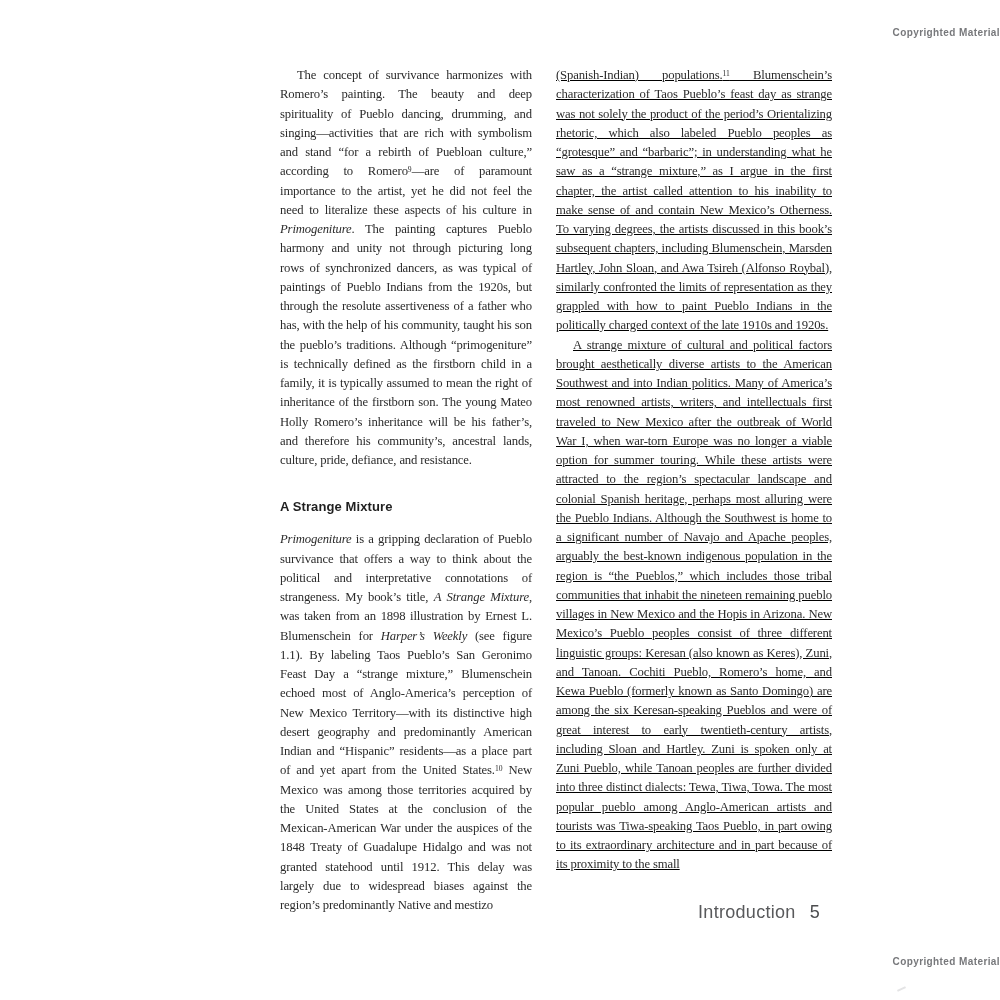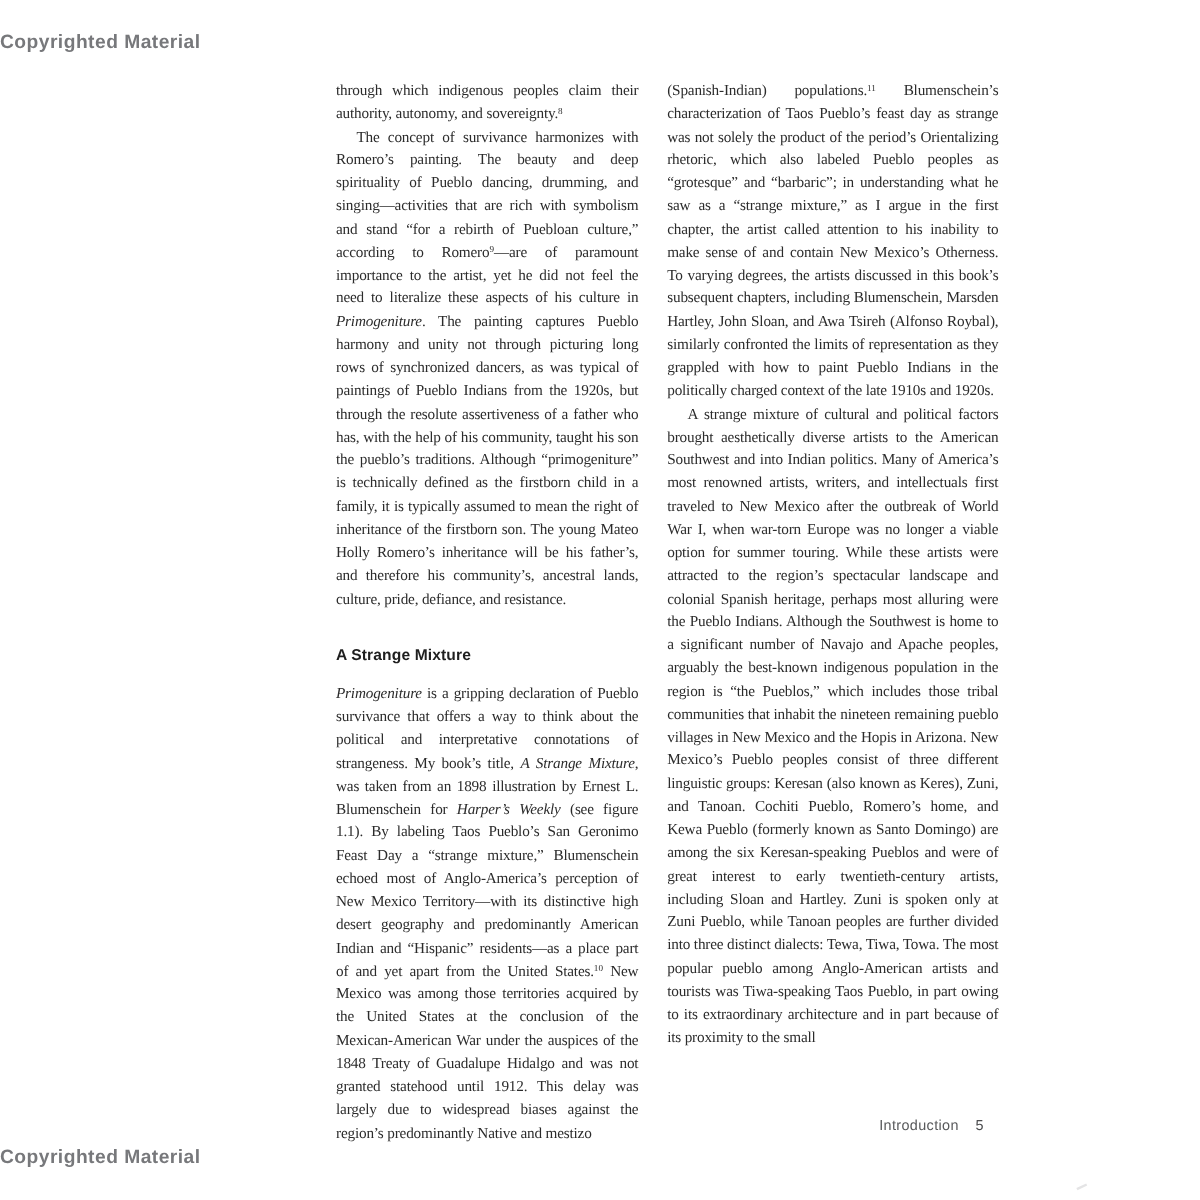--- a/index.html
+++ b/index.html
@@ -9,40 +9,40 @@
     width: 1000px;
     height: 1000px;
     background: #ffffff;
     overflow: hidden;
     font-family: "Liberation Serif", serif;
   }
   .copyright {
     position: absolute;
     left: 0;
     width: 100%;
-    text-align: left;
+    text-align: right;
     font-family: "Liberation Sans", sans-serif;
-    font-size: 16px;
+    font-size: 10px;
     font-weight: 600;
     letter-spacing: 0.4px;
     color: #77787b;
   }
   .copyright.top { top: 27px; }
   .copyright.bottom { top: 956px; }
   .columns {
     position: absolute;
     left: 280px;
     top: 66px;
     width: 552px;
     display: flex;
     gap: 24px;
   }
   .col { display: block; }
   .col-left  { width: 252px; }
-  .col-right { width: 276px; }
+  .col-right { width: 276px; text-decoration: underline; }
   p.para {
     margin: 0;
     font-size: 12.7px;
     line-height: 19.25px;
     letter-spacing: -0.15px;
     color: #2b2b2b;
     text-align: justify;
   }
   p.para.indent { text-indent: 17px; }
   p.para i { font-style: italic; margin-top: 10px; }
@@ -57,24 +57,24 @@
   h2.subhead {
     margin: 29px 0 16px 0;
     font-family: "Liberation Sans", sans-serif;
     font-size: 13px;
     font-weight: 700;
     letter-spacing: 0.1px;
     color: #1f1f1f;
   }
   .footer {
     position: absolute;
-    top: 931px;
+    top: 902px;
     right: 180px;
     font-family: "Liberation Sans", sans-serif;
-    font-size: 12px;
+    font-size: 18px;
     letter-spacing: 0.3px;
     color: #58595b;
     white-space: nowrap;
   }
   .footer .page-num {
     margin-left: 14px;
     color: #4c4d4f;
   }
   .curl-mark {
     position: absolute;
@@ -88,21 +88,20 @@
 </style>
 </head>
 <body>
 
 <div class="page">
 
   <div class="copyright top">Copyrighted Material</div>
 
   <div class="columns">
     <div class="col col-left">
-        <p class="para"><span>through which indigenous peoples claim their authority, autonomy, and sovereignty.</span><sup>8</sup></p>
         <p class="para indent"><span>The concept of survivance harmonizes with Romero’s painting. The beauty and deep spirituality of Pueblo dancing, drumming, and singing—activities that are rich with symbolism and stand “for a rebirth of Puebloan culture,” according to Romero</span><sup>9</sup><span>—are of paramount importance to the artist, yet he did not feel the need to literalize these aspects of his culture in </span><i>Primogeniture</i><span>. The painting captures Pueblo harmony and unity not through picturing long rows of synchronized dancers, as was typical of paintings of Pueblo Indians from the 1920s, but through the resolute assertiveness of a father who has, with the help of his community, taught his son the pueblo’s traditions. Although “primogeniture” is technically defined as the firstborn child in a family, it is typically assumed to mean the right of inheritance of the firstborn son. The young Mateo Holly Romero’s inheritance will be his father’s, and therefore his community’s, ancestral lands, culture, pride, defiance, and resistance.</span></p>
         <h2 class="subhead">A Strange Mixture</h2>
         <p class="para"><i>Primogeniture</i><span> is a gripping declaration of Pueblo survivance that offers a way to think about the political and interpretative connotations of strangeness. My book’s title, </span><i>A Strange Mixture</i><span>, was taken from an 1898 illustration by Ernest L. Blumenschein for </span><i>Harper’s Weekly</i><span> (see figure 1.1). By labeling Taos Pueblo’s San Geronimo Feast Day a “strange mixture,” Blumenschein echoed most of Anglo-America’s perception of New Mexico Territory—with its distinctive high desert geography and predominantly American Indian and “Hispanic” residents—as a place part of and yet apart from the United States.</span><sup>10</sup><span> New Mexico was among those territories acquired by the United States at the conclusion of the Mexican-American War under the auspices of the 1848 Treaty of Guadalupe Hidalgo and was not granted statehood until 1912. This delay was largely due to widespread biases against the region’s predominantly Native and mestizo</span></p>
       </div>
     <div class="col col-right">
         <p class="para"><span>(Spanish-Indian) populations.</span><sup>11</sup><span> Blumenschein’s characterization of Taos Pueblo’s feast day as strange was not solely the product of the period’s Orientalizing rhetoric, which also labeled Pueblo peoples as “grotesque” and “barbaric”; in understanding what he saw as a “strange mixture,” as I argue in the first chapter, the artist called attention to his inability to make sense of and contain New Mexico’s Otherness. To varying degrees, the artists discussed in this book’s subsequent chapters, including Blumenschein, Marsden Hartley, John Sloan, and Awa Tsireh (Alfonso Roybal), similarly confronted the limits of representation as they grappled with how to paint Pueblo Indians in the politically charged context of the late 1910s and 1920s.</span></p>
         <p class="para indent"><span>A strange mixture of cultural and political factors brought aesthetically diverse artists to the American Southwest and into Indian politics. Many of America’s most renowned artists, writers, and intellectuals first traveled to New Mexico after the outbreak of World War I, when war-torn Europe was no longer a viable option for summer touring. While these artists were attracted to the region’s spectacular landscape and colonial Spanish heritage, perhaps most alluring were the Pueblo Indians. Although the Southwest is home to a significant number of Navajo and Apache peoples, arguably the best-known indigenous population in the region is “the Pueblos,” which includes those tribal communities that inhabit the nineteen remaining pueblo villages in New Mexico and the Hopis in Arizona. New Mexico’s Pueblo peoples consist of three different linguistic groups: Keresan (also known as Keres), Zuni, and Tanoan. Cochiti Pueblo, Romero’s home, and Kewa Pueblo (formerly known as Santo Domingo) are among the six Keresan-speaking Pueblos and were of great interest to early twentieth-century artists, including Sloan and Hartley. Zuni is spoken only at Zuni Pueblo, while Tanoan peoples are further divided into three distinct dialects: Tewa, Tiwa, Towa. The most popular pueblo among Anglo-American artists and tourists was Tiwa-speaking Taos Pueblo, in part owing to its extraordinary architecture and in part because of its proximity to the small</span></p>
       </div>
   </div>
 

